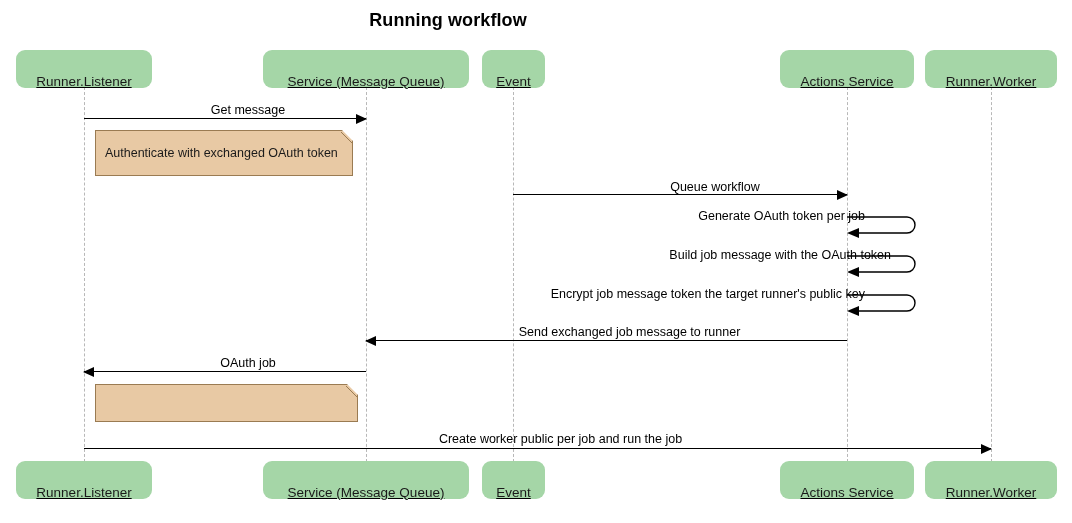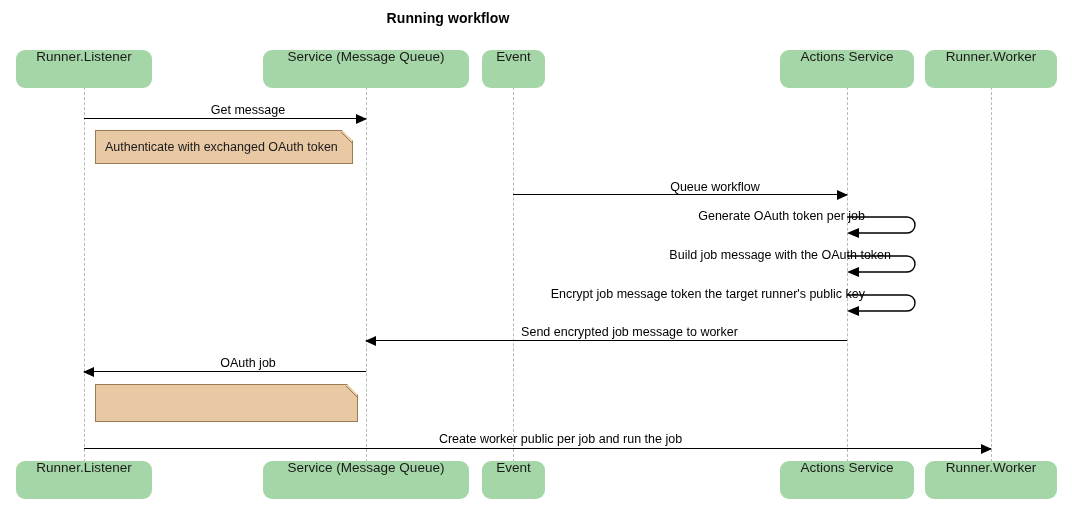--- a/index.html
+++ b/index.html
@@ -20,43 +20,44 @@
     overflow: hidden;
   }
 
   
   .diagram-title {
     position: absolute;
     left: 0;
     top: 10px;
     width: 896px;
     text-align: center;
-    font-size: 14px;
+    font-size: 18px;
     font-weight: bold;
     color: #000000;
     letter-spacing: 0.1px;
   }
 
   
   .lifeline {
     position: absolute;
     width: 0;
     border-left: 1px dashed #b8b8b8;
   }
 
   
   .participant {
     position: absolute;
     height: 38px;
     background: #a5d6a7;
     border-radius: 9px;
     display: flex;
-    align-items: flex-start;
+    align-items: flex-end;
     justify-content: center;
     box-sizing: border-box;
+    text-decoration: underline;
   }
   .participant .plabel {
     font-size: 13.5px;
     color: #1a1a1a;
     white-space: nowrap;
     line-height: 1;
   }
 
   
   .msg {
@@ -155,21 +156,21 @@
         <div class="arrowhead right"></div>
       </div>
       <div class="msg-label" style="left: 225px; top: 104px;">Get message</div>
       <div class="msg" style="left: 513px; top: 194px; width: 334px;">
         <div class="arrowhead right"></div>
       </div>
       <div class="msg-label" style="left: 692px; top: 181px;">Queue workflow</div>
       <div class="msg" style="left: 366px; top: 340px; width: 481px;">
         <div class="arrowhead left"></div>
       </div>
-      <div class="msg-label" style="left: 606.5px; top: 326px;">Send encrypted job message to worker</div>
+      <div class="msg-label" style="left: 606.5px; top: 326px;">Send exchanged job message to runner</div>
       <div class="msg" style="left: 84px; top: 371px; width: 282px;">
         <div class="arrowhead left"></div>
       </div>
       <div class="msg-label" style="left: 225px; top: 357px;">OAuth job</div>
       <div class="msg" style="left: 84px; top: 448px; width: 907px;">
         <div class="arrowhead right"></div>
       </div>
       <div class="msg-label" style="left: 537.5px; top: 433px;">Create worker public per job and run the job</div>
     </div>
   <div id="selfmsgs-layer">
@@ -189,21 +190,21 @@
       <div class="msg-label" style="left: 868px; top: 249px; transform: translateX(-100%);">Build job message with the OAuth token</div>
       <div class="selfmsg" style="left: 847px; top: 288px; width: 84px; height: 30px;">
         <svg width="84" height="30" viewBox="0 0 84 30">
           <path d="M 0 7 L 60 7 A 8 8 0 0 1 60 23 L 11 23" fill="none" stroke="#000000" stroke-width="1.4"></path>
           <polygon points="0,23 12,18 12,28" fill="#000000"></polygon>
         </svg>
       </div>
       <div class="msg-label" style="left: 842px; top: 288px; transform: translateX(-100%);">Encrypt job message token the target runner's public key</div>
     </div>
   <div id="notes-layer">
-      <div class="note" style="left: 95px; top: 130px; width: 258px; height: 34px; background: rgb(232, 201, 164); border-color: rgb(154, 123, 82);">
+      <div class="note" style="left: 95px; top: 130px; width: 258px; height: 46px; background: rgb(232, 201, 164); border-color: rgb(154, 123, 82);">
         <span class="ntext">Authenticate with exchanged OAuth token</span>
         <span class="fold"></span>
         <span class="fold-edge"><svg width="12" height="12" viewBox="0 0 12 12">
             <path d="M 0 0 L 12 12" stroke="#9a7b52" stroke-width="1" fill="none"></path>
             <path d="M 0 0 L 0 0" stroke="none"></path>
           </svg></span>
       </div>
       <div class="note" style="left: 95px; top: 384px; width: 263px; height: 38px; background: rgb(232, 201, 164); border-color: rgb(154, 123, 82);">
         <span class="fold"></span>
         <span class="fold-edge"><svg width="12" height="12" viewBox="0 0 12 12">

